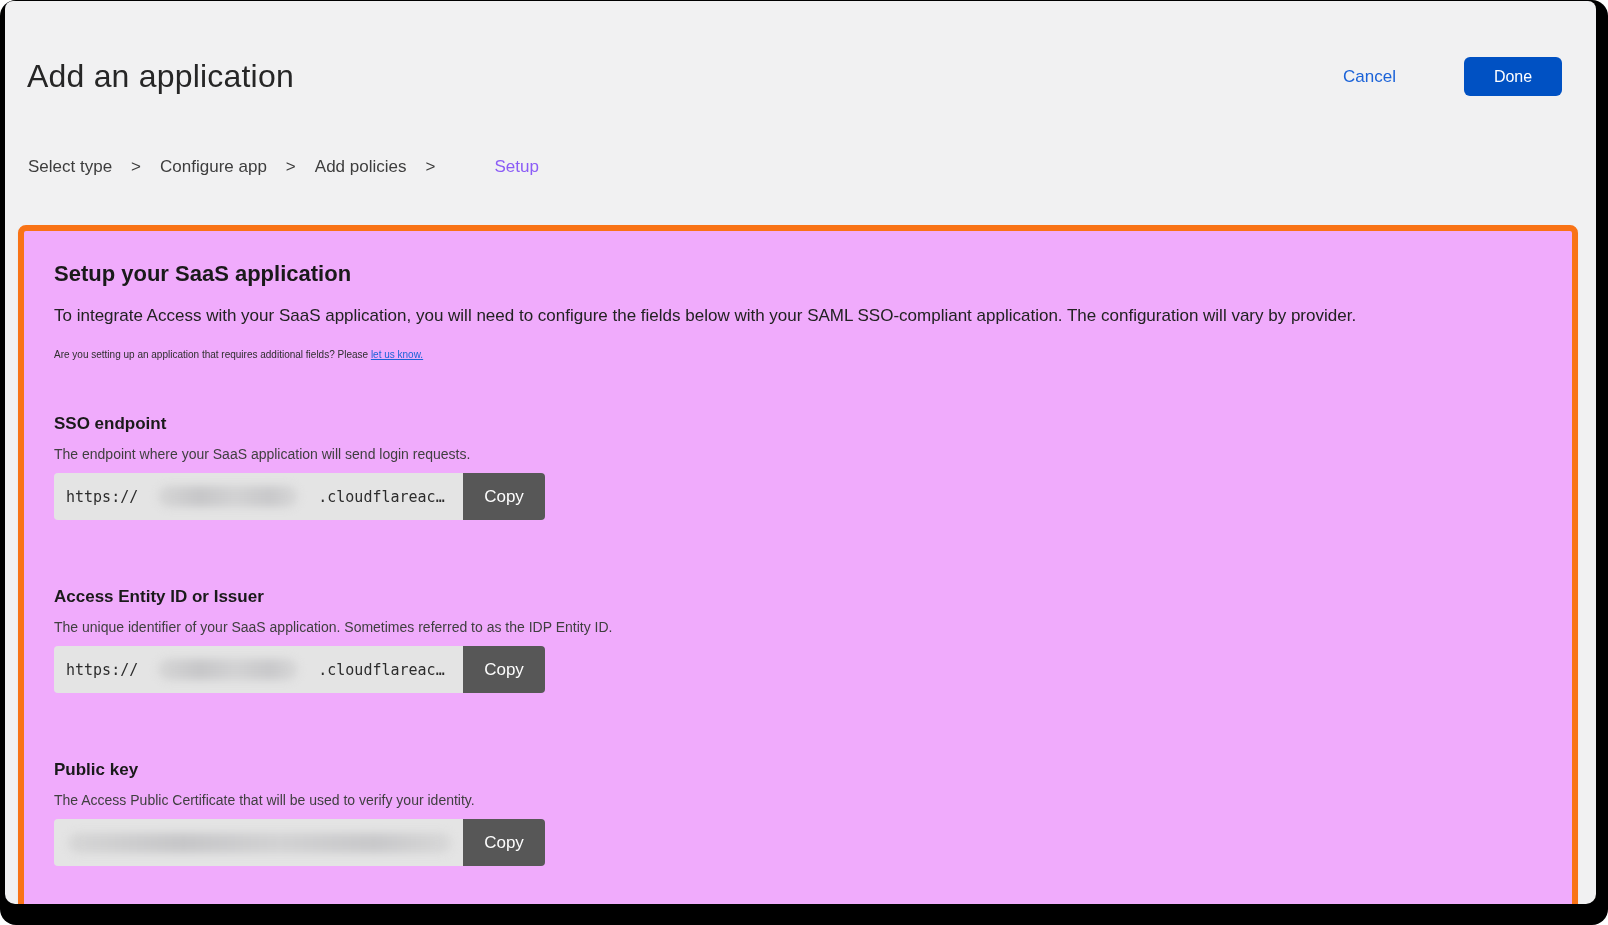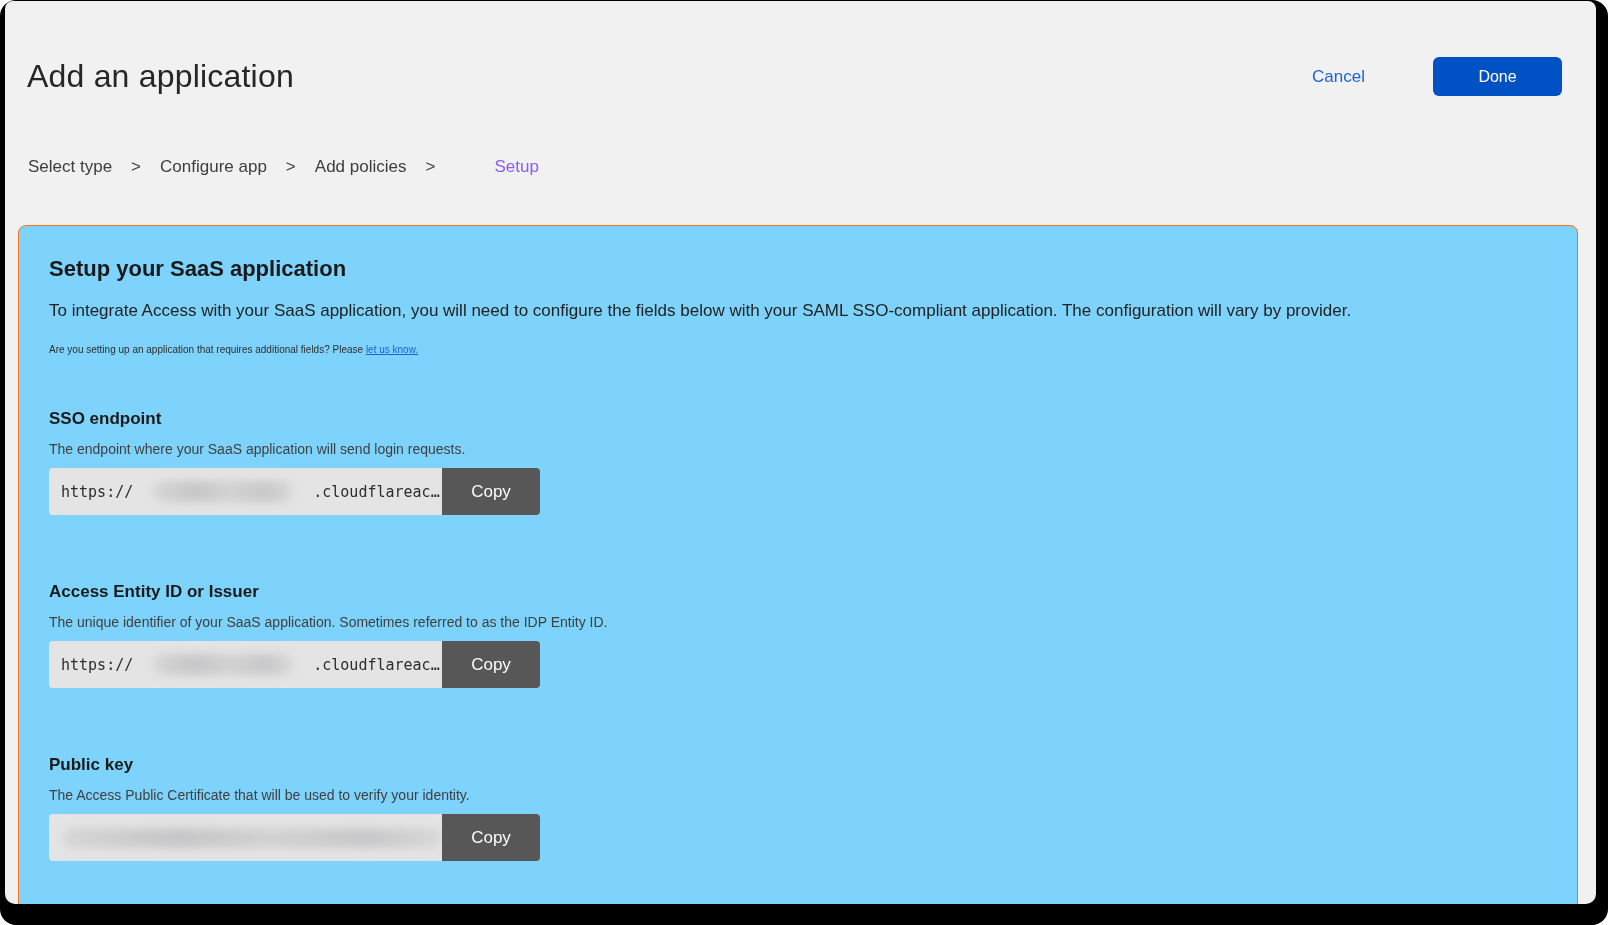--- a/index.html
+++ b/index.html
@@ -10,51 +10,51 @@
   .frame { position:absolute; inset:0; background:#000000; border-radius:16px; }
   .screen { position:absolute; top:1px; left:5px; right:12px; bottom:21px;
             background:#f1f1f2; border-radius:8px 8px 10px 10px; overflow:hidden; }
 
   
   .topbar { display:flex; justify-content:space-between; align-items:center;
             padding:56px 34px 0 22px; }
   .page-title { font-size:32px; font-weight:400; color:#262626; letter-spacing:.2px; }
   .actions { display:flex; align-items:center; gap:68px; }
   .cancel-link { font-size:17px; color:#1a62d8; cursor:pointer; }
-  .done-btn { width:129px; height:39px; background:#0051c3; color:#ffffff; border:none;
+  .done-btn { width:98px; height:39px; background:#0051c3; color:#ffffff; border:none;
               border-radius:6px; font-size:16px; font-family:"Liberation Sans", sans-serif;
               cursor:pointer; }
 
   
   .breadcrumb { display:flex; align-items:center; gap:19px; margin:61px 0 0 23px;
                 font-size:17px; color:#3d3d3d; }
   .crumb { cursor:pointer;text-align:center; }
   .crumb.active { font-weight:400; color:#8b5cf6;margin-left:40px; }
   .crumb-sep { color:#3d3d3d; }
 
   
-  .card { margin:48px 18px 16px 13px; background:#7dd3fc; border:1px solid #f97316;
+  .card { margin:48px 18px 16px 13px; background:#f0abfc; border:6px solid #f97316;
           border-radius:8px; box-shadow:0 1px 3px rgba(0,0,0,.05);
           padding:30px 30px 50px 30px; }
   .card-heading { font-size:22px; font-weight:700; color:#1a1a1a; }
   .intro { margin-top:17px; font-size:17px; color:#222222; line-height:24px; }
   .note { margin-top:21px; font-size:10px; color:#2e2e2e; }
   .note-link { color:#1a62d8; text-decoration:underline; cursor:pointer; }
 
   
   .field-group { margin-top:67px; }
   .field-group:first-of-type { margin-top:54px; }
   .field-label { font-size:17px; font-weight:700; color:#1a1a1a; }
   .field-desc { margin-top:12px; font-size:14px; color:#3f3f3f; }
   .code-row { margin-top:11px; display:flex; width:491px; height:47px; }
   .code-box { flex:1; background:#e4e4e4; border-radius:4px 0 0 4px; display:flex;
               align-items:center; padding-left:12px; overflow:hidden; white-space:nowrap;
               font-family:"DejaVu Sans Mono","Liberation Mono", monospace;
               font-size:15px; color:#2c2c2c;gap:18px; }
-  .copy-btn { width:98px; background:#575757; color:#fdfdfd; border:none;
+  .copy-btn { width:82px; background:#575757; color:#fdfdfd; border:none;
               border-radius:0 4px 4px 0; font-size:17px;
               font-family:"Liberation Sans", sans-serif; cursor:pointer; }
 
   
   .redact { display:inline-block; vertical-align:middle;
             background:linear-gradient(90deg,#d6d6d6,#c6c6c8 30%,#d2d2d3 55%,#c8c8ca 80%,#d8d8d8);
             filter:blur(4px); border-radius:10px; }
   .redact.mid { width:140px; height:21px; margin:0 2px; }
   .redact.full { width:384px; height:20px; margin-left:2px; }
 </style>

